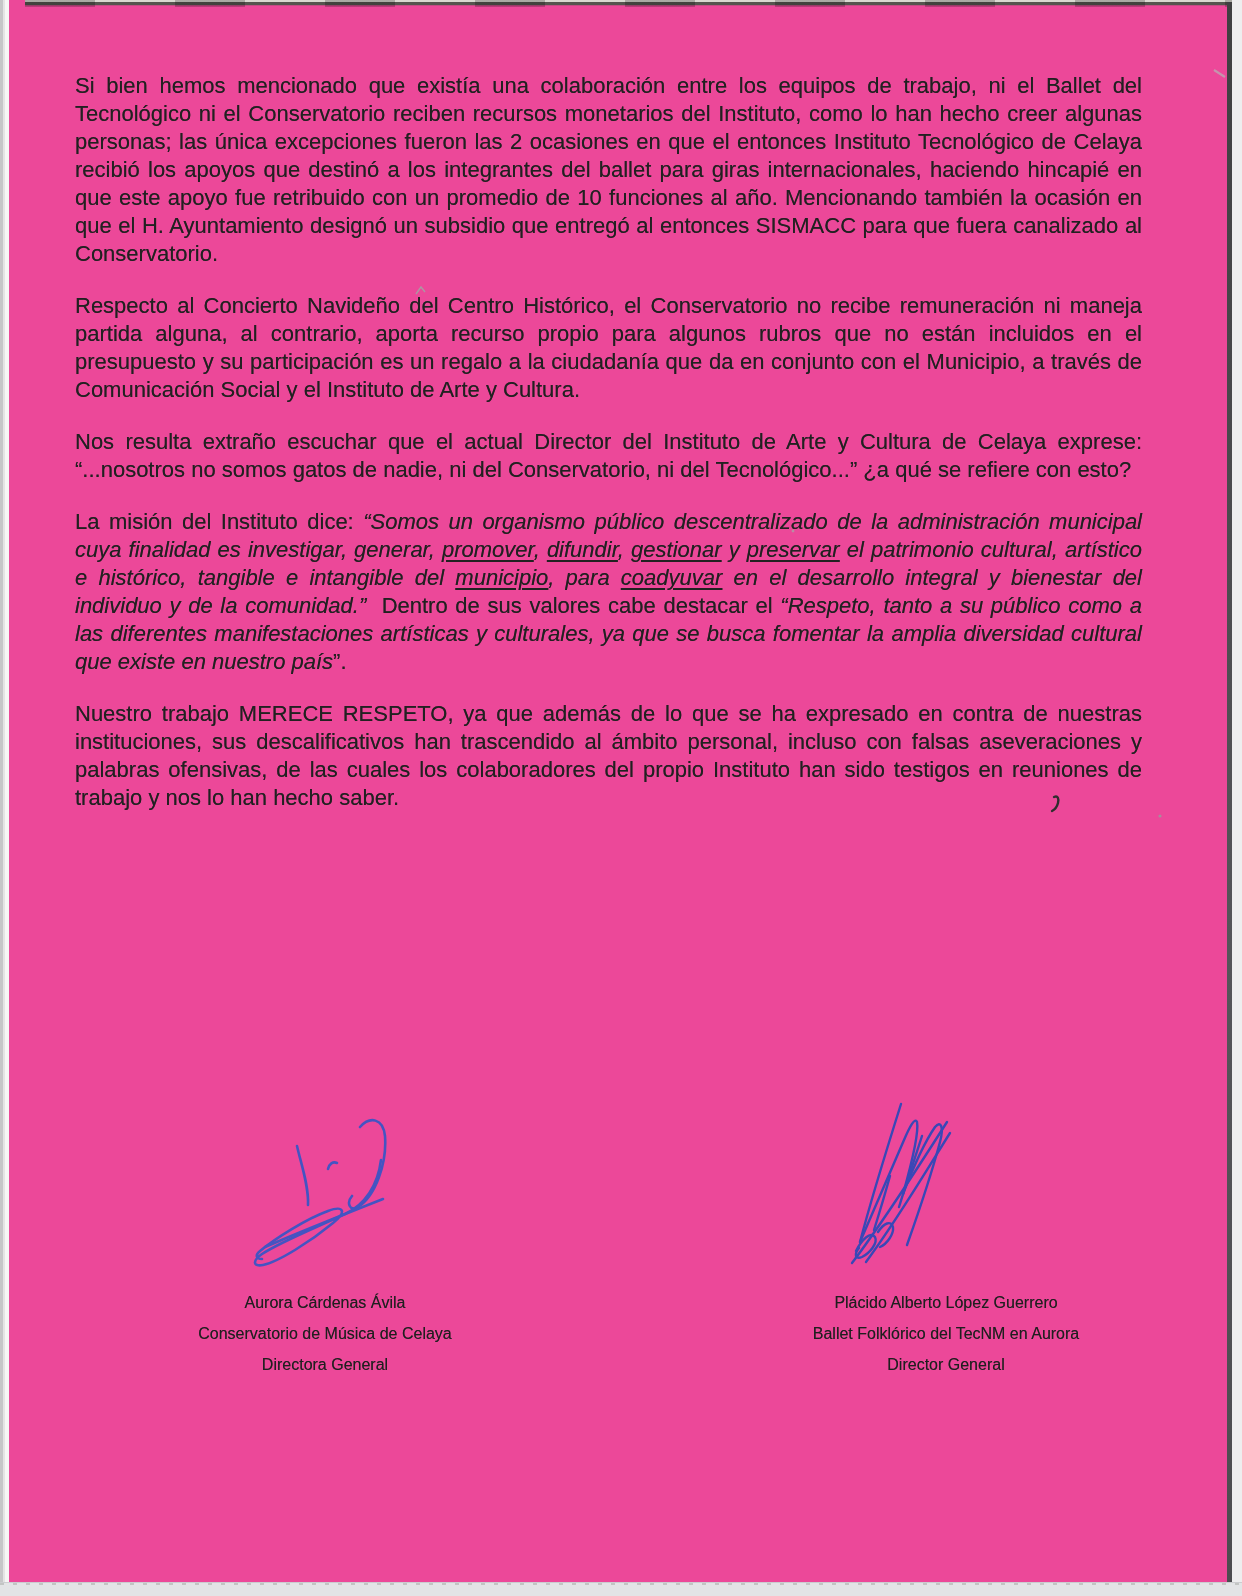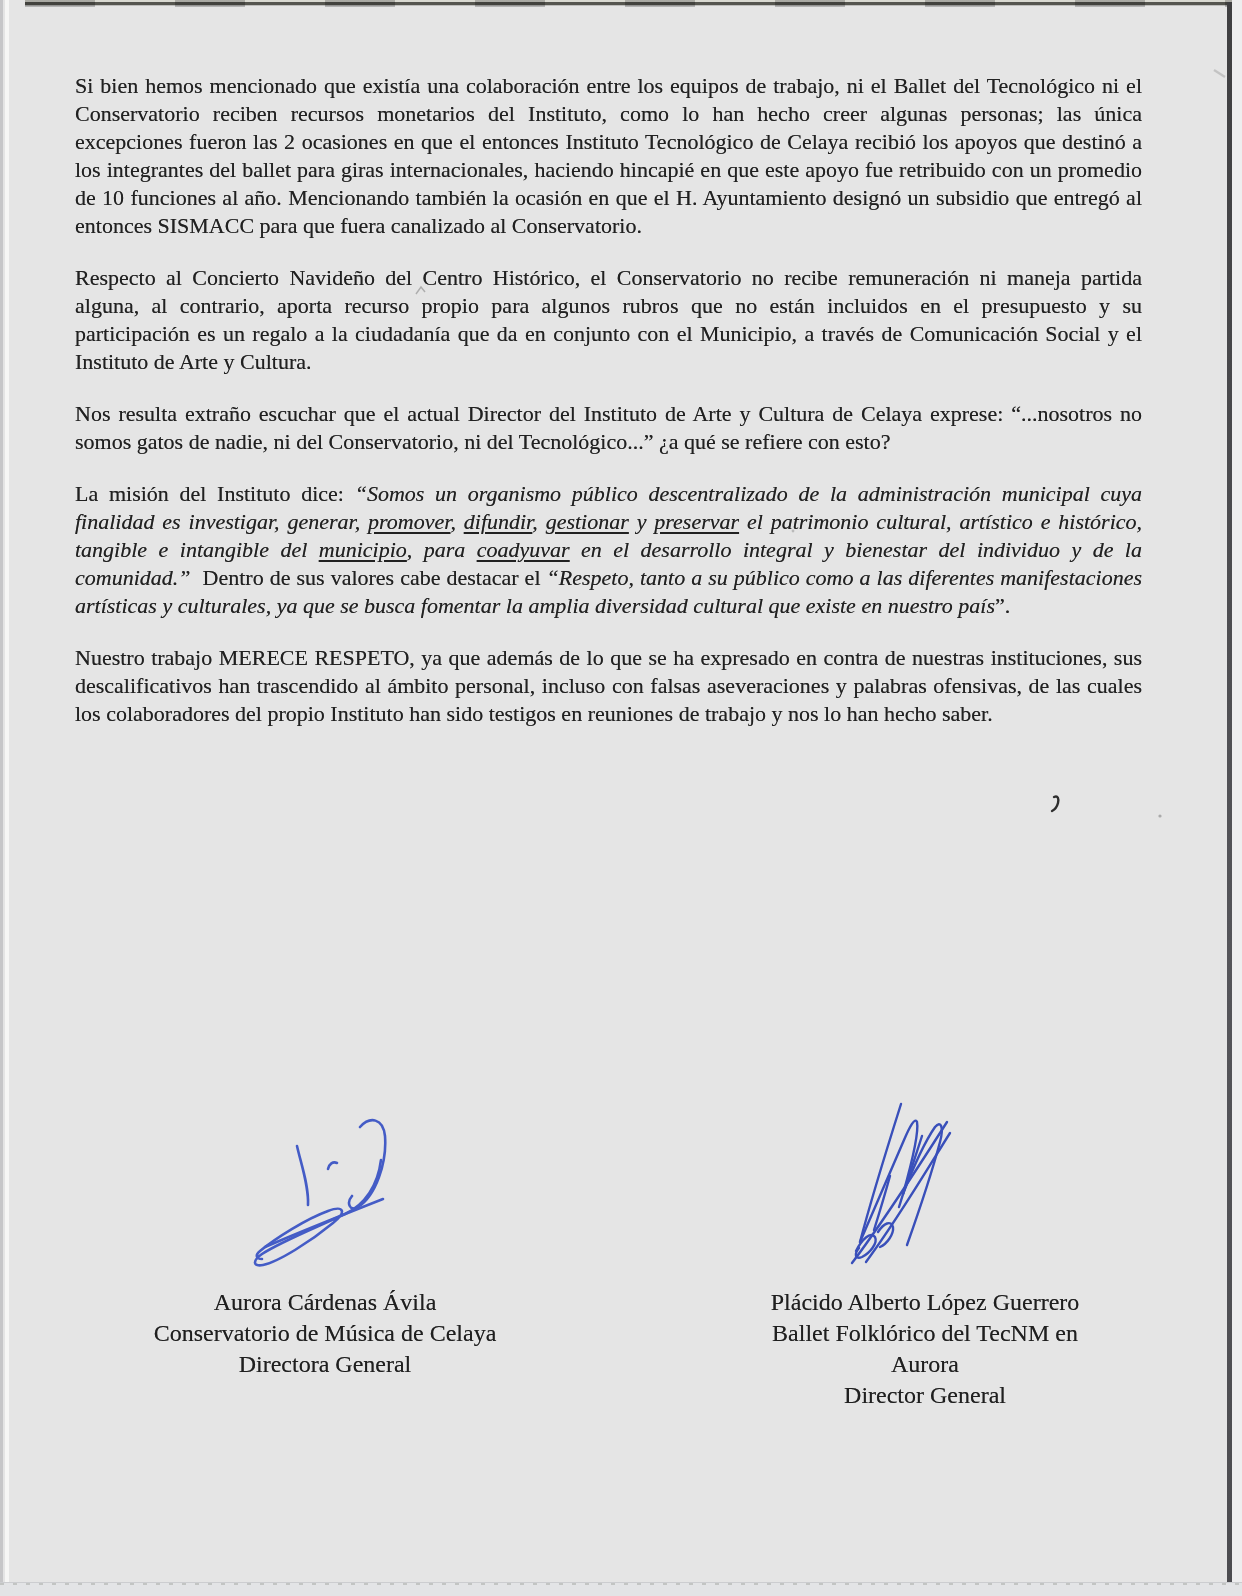--- a/index.html
+++ b/index.html
@@ -1,21 +1,21 @@
 <!DOCTYPE html>
 <html><head>
 <meta charset="utf-8">
 <style>
   html,body{margin:0;padding:0;background:#ffffff;}
   .page{
     position:relative;
     width:1242px;height:1596px;
-    background:#e5e5e5;
+    background:#ec4899;
     overflow:hidden;
-    font-family:Liberation Serif, serif;
+    font-family:Liberation Sans, sans-serif;
   }
   
   .edge-top{
     position:absolute;left:25px;top:0;width:1217px;height:7px;
     background:
       repeating-linear-gradient(90deg, rgba(0,0,0,.22) 0 70px, rgba(0,0,0,0) 70px 150px),
       linear-gradient(to bottom,#d9d9d1 0 2px,#55554f 2px 5px,rgba(85,85,79,.28) 5px 6px,rgba(0,0,0,0) 6px);
   }
   .edge-left{
     position:absolute;left:0;top:0;width:9px;height:1589px;
@@ -44,25 +44,25 @@
     text-align:justify;text-justify:inter-word;
     hyphens:none;
     text-shadow:0 0 0.45px rgba(33,33,33,.6);
   }
   .content p{margin:0 0 24px 0;}
   .it{font-style:italic;}
   .un{text-decoration:underline;text-decoration-thickness:1.5px;text-underline-offset:3px;}
   
   .sig-col{
     position:absolute;top:1287px;width:360px;
-    color:#1f1f1f;font-size:24px;line-height:31px;text-align:center;
+    color:#1f1f1f;font-size:16px;line-height:31px;text-align:center;
     text-shadow:0 0 0.45px rgba(33,33,33,.6);
   }
   .sig-col.left{left:145px;}
-  .sig-col.right{left:745px;}
+  .sig-col.right{left:766px;}
   
   .overlay{position:absolute;left:0;top:0;width:1242px;height:1596px;pointer-events:none;}
 </style>
 </head>
 <body>
 
 <div class="page">
 
   <div class="edge-top"></div>
   <div class="edge-right-outer"></div>

